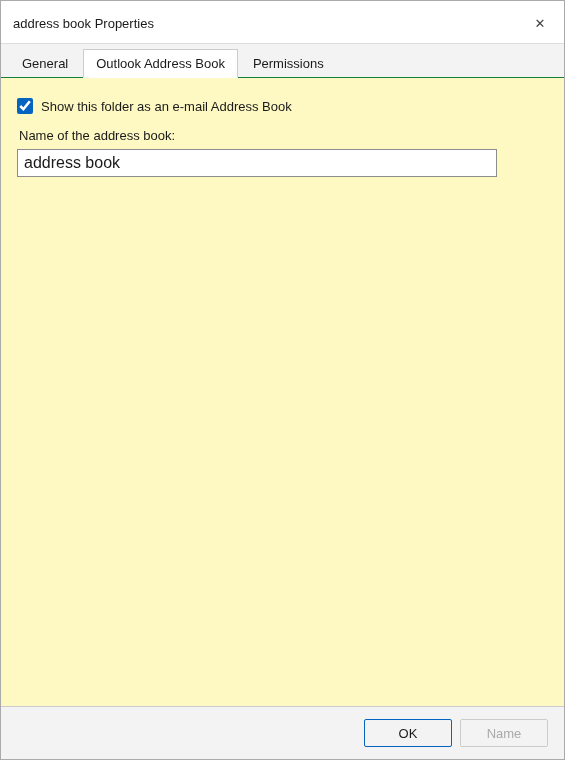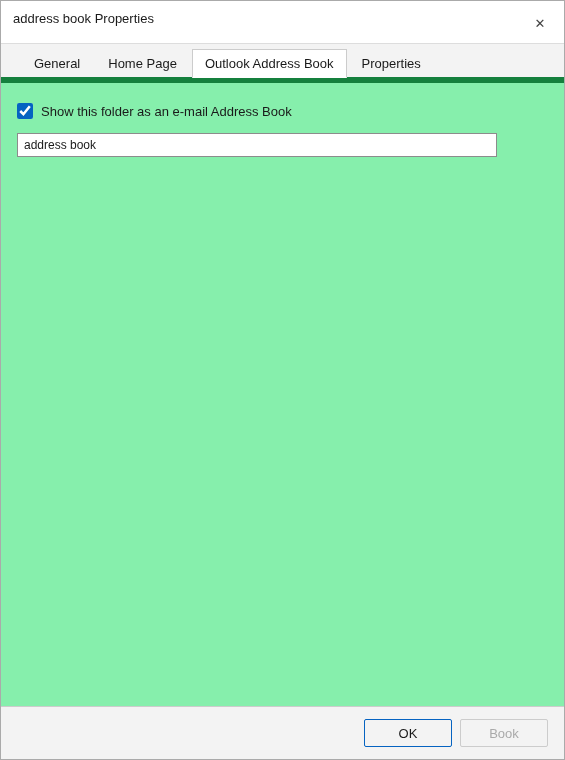--- a/index.html
+++ b/index.html
@@ -26,21 +26,21 @@
       box-shadow: 2px 2px 8px rgba(0,0,0,0.3);
       display: flex;
       flex-direction: column;
     }
 
     .title-bar {
       background: #ffffff;
       padding: 10px 12px 8px 12px;
       display: flex;
       justify-content: space-between;
-      align-items: flex-start;
+      align-items: center;
       border-bottom: 1px solid #ddd;
     }
 
     .title-bar-text {
       font-size: 13px;
       color: #1a1a1a;
     }
 
     .close-btn {
       width: 24px;
@@ -52,22 +52,22 @@
       color: #444;
       display: flex;
       align-items: center;
       justify-content: center;
       border-radius: 3px;
     }
 
     .tab-bar {
       background: #f3f3f3;
       display: flex;
-      border-bottom: 6px solid #15803d;
-      padding: 0 20px;
+      border-bottom: 1px solid #15803d;
+      padding: 0 8px;
       padding-top: 4px;
     }
 
     .tab {
       padding: 6px 12px;
       cursor: pointer;
       border: 1px solid transparent;
       border-bottom: none;
       margin-right: 2px;
       background: transparent;
@@ -80,21 +80,21 @@
     .tab.active {
       background: #ffffff;
       border-color: #ccc;
       border-bottom: 1px solid #ffffff;
       font-weight: normal;
       z-index: 1;
     }
 
     .content {
       flex: 1;
-      background: #86efac;
+      background: #fef9c3;
       padding: 20px 16px;
     }
 
     .checkbox-row {
       display: flex;
       align-items: center;
       gap: 8px;
       margin-bottom: 14px;
     }
 
@@ -114,21 +114,21 @@
       color: #1a1a1a;
       margin-left: 2px;
     }
 
     .text-input {
       width: 100%;
       max-width: 480px;
       padding: 4px 6px;
       border: 1px solid #8c8c8c;
       background: #ffffff;
-      font-size: 12px;
+      font-size: 16px;
       color: #1a1a1a;
       outline: none;
     }
 
     .footer {
       background: #f3f3f3;
       border-top: 1px solid #ccc;
       padding: 12px 16px;
       display: flex;
       justify-content: flex-end;
@@ -168,37 +168,35 @@
     <span class="title-bar-text">address book Properties</span>
     <button class="close-btn">
       <span>✕</span>
     </button>
   </div>
 
   <div class="tab-bar">
     <div class="tab">
       <span>General</span>
     </div>
-    <div class="tab">
-      <span>Home Page</span>
-    </div>
     <div class="tab active">
       <span>Outlook Address Book</span>
     </div>
     <div class="tab">
-      <span>Properties</span>
+      <span>Permissions</span>
     </div>
   </div>
 
   <div class="content">
     <div class="checkbox-row">
       <input type="checkbox" class="checkbox-input" id="show-email-checkbox" checked="" style="">
       <label class="checkbox-label" for="show-email-checkbox">Show this folder as an e-mail Address Book</label>
     </div>
 
+    <div class="field-label">Name of the address book:</div>
     <input type="text" class="text-input" value="address book" style="">
   </div>
 
   <div class="footer">
     <button class="btn btn-ok">OK</button>
-    <button class="btn btn-disabled" disabled="">Book</button>
+    <button class="btn btn-disabled" disabled="">Name</button>
   </div>
 </div>
 
 </body></html>

